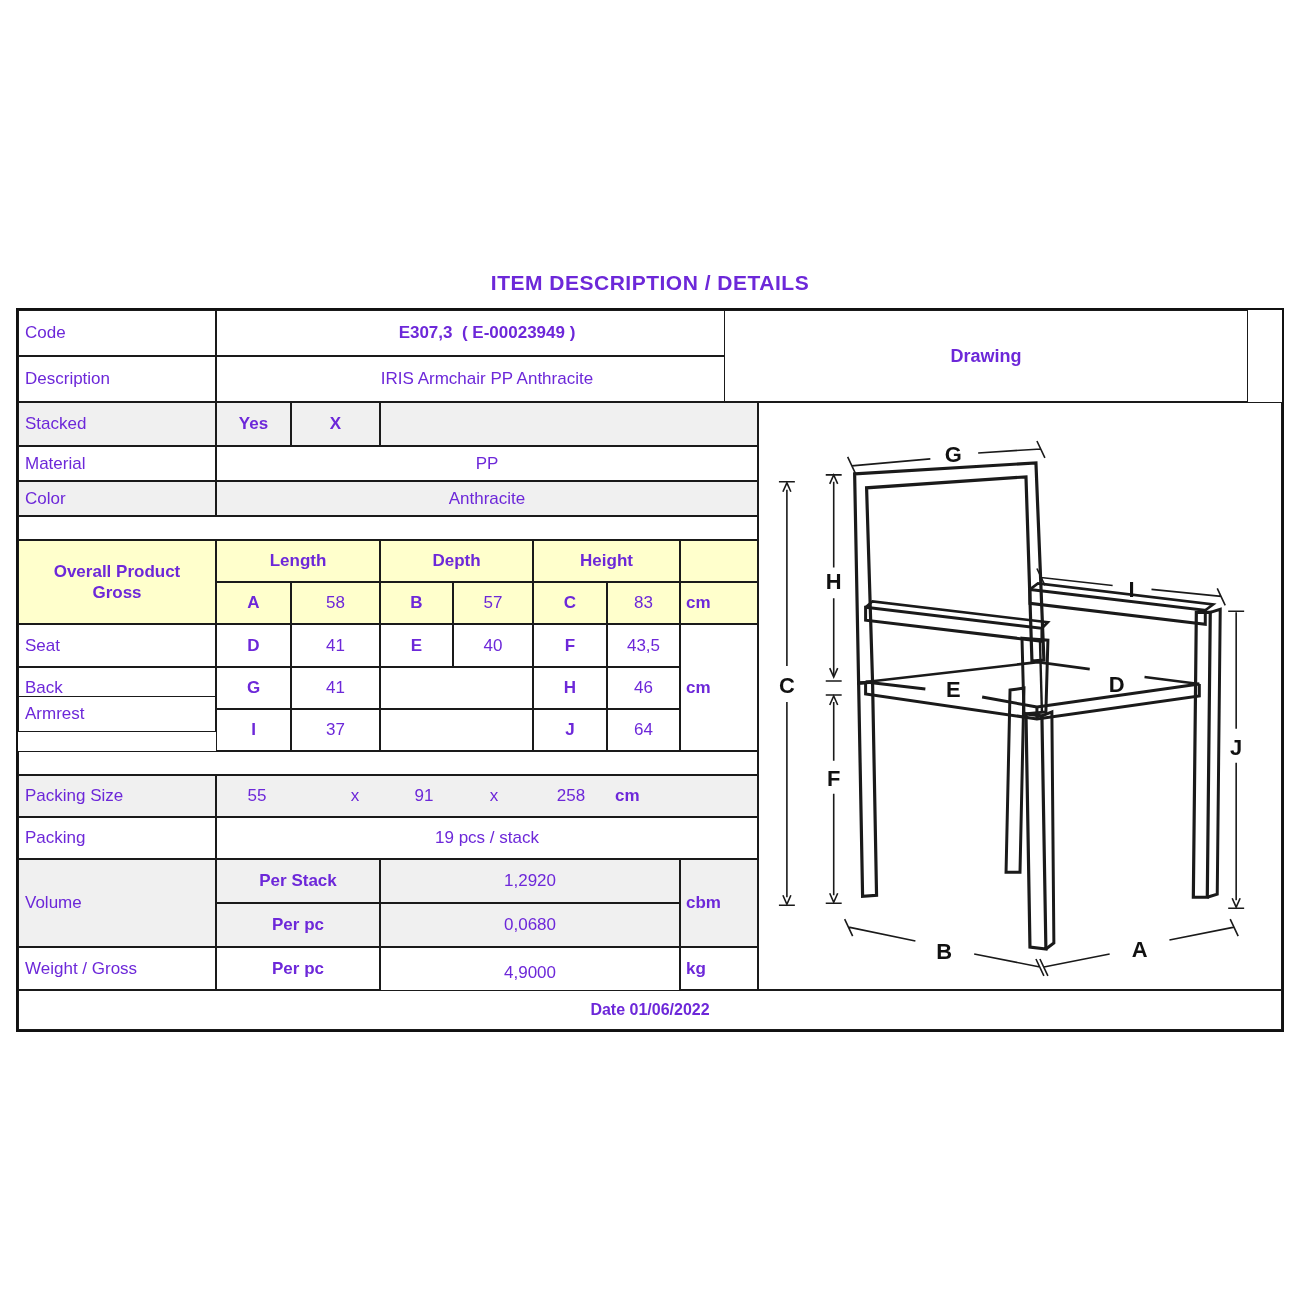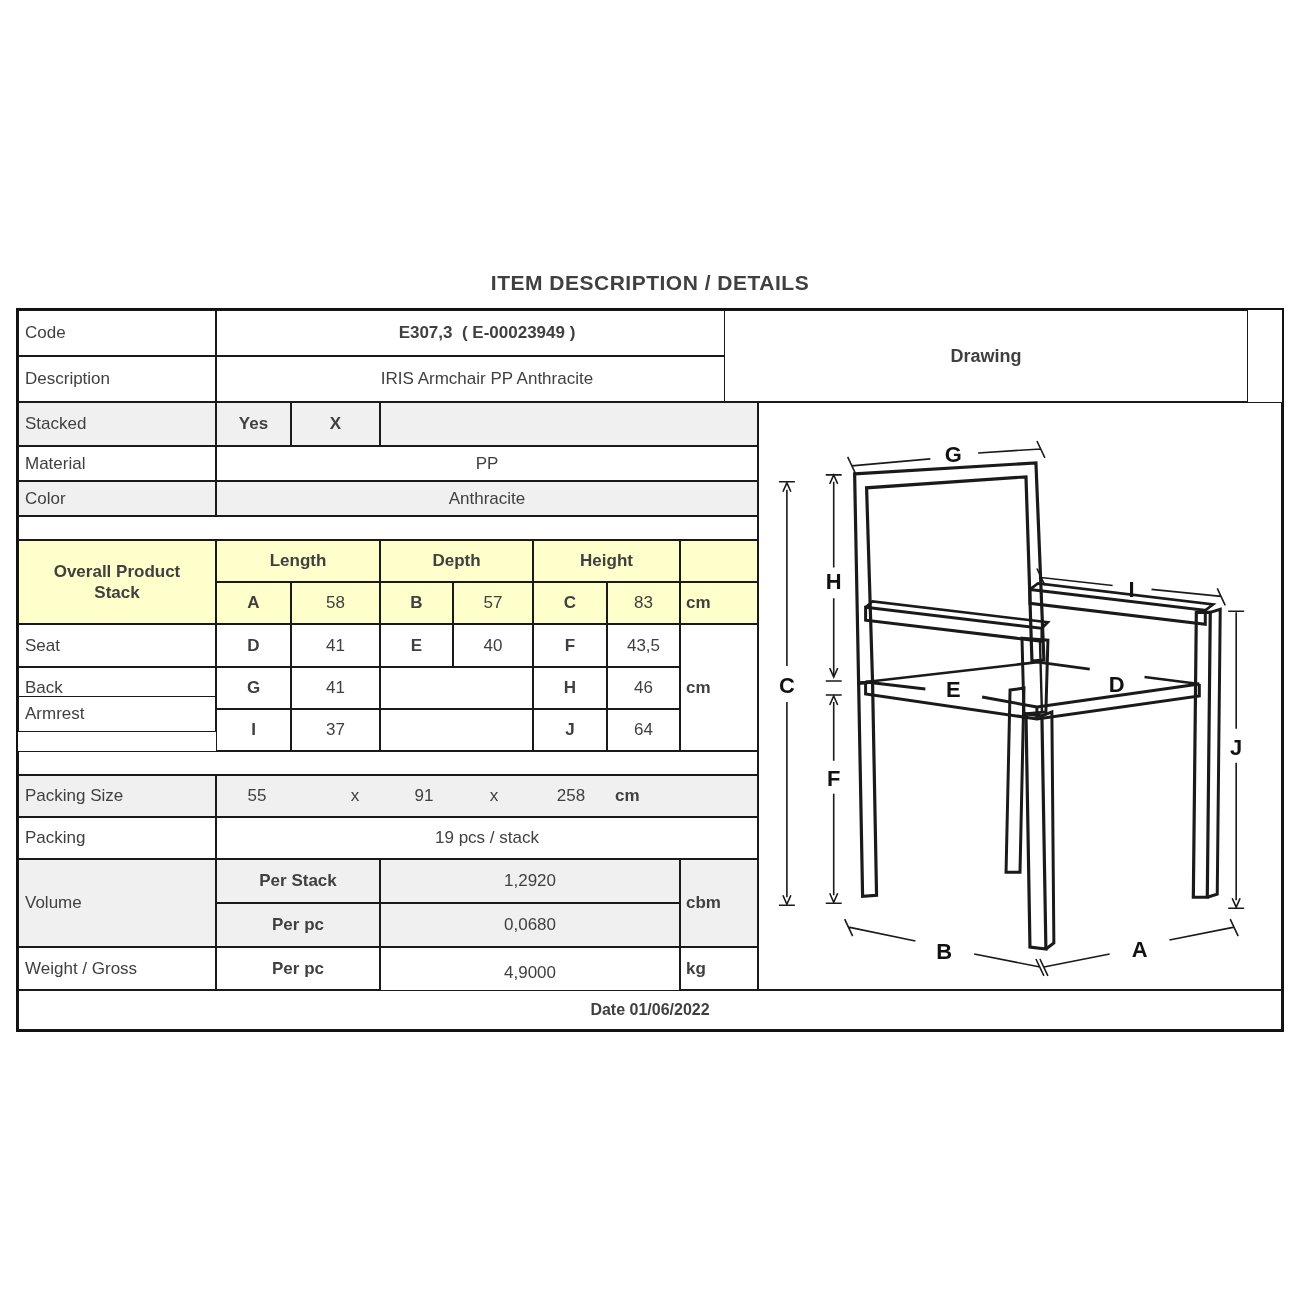--- a/index.html
+++ b/index.html
@@ -1,17 +1,17 @@
 <!DOCTYPE html>
 <html><head>
 <meta charset="utf-8">
 <style>
   html,body{margin:0;padding:0;background:#ffffff;}
   .page{position:relative;width:1300px;height:1300px;background:#fff;
-        font-family:"Liberation Sans",sans-serif;color:#404040;overflow:hidden;}
+        font-family:"Liberation Sans",sans-serif;color:#6d28d9;overflow:hidden;}
   .title{position:absolute;left:0;top:271px;width:1300px;text-align:center;
          font-size:21px;font-weight:bold;letter-spacing:0.5px;}
   .sheet{position:absolute;left:16px;top:308px;width:1264px;height:720px;
          border:2px solid #111;}
   .cell{position:absolute;box-sizing:border-box;border:1px solid #1a1a1a;
         display:flex;align-items:center;font-size:17px;background:#fff;overflow:hidden;}
   .lbl{font-weight:normal;padding-left:6px;}
   .ctr{justify-content:center;text-align:center;}
   .b{font-weight:bold;}
   .unit{font-weight:bold;padding-left:5px;}
@@ -46,21 +46,21 @@
     <div class="cell lbl" style="left:0;top:136px;width:198px;height:35px">Material</div>
     <div class="cell ctr" style="left:198px;top:136px;width:542px;height:35px">PP</div>
 
     <div class="cell lbl gray" style="left:0;top:171px;width:198px;height:35px">Color</div>
     <div class="cell ctr gray" style="left:198px;top:171px;width:542px;height:35px">Anthracite</div>
 
     <div class="cell" style="left:0;top:206px;width:740px;height:24px"></div>
 
     <div class="cell yellow ops ctr" style="left:0;top:230px;width:198px;height:84px;font-weight:bold">
       <span>Overall Product</span>
-      <span>Stack</span>
+      <span>Gross</span>
     </div>
     <div class="cell yellow ctr b" style="left:198px;top:230px;width:164px;height:42px">Length</div>
     <div class="cell yellow ctr b" style="left:362px;top:230px;width:153px;height:42px">Depth</div>
     <div class="cell yellow ctr b" style="left:515px;top:230px;width:147px;height:42px">Height</div>
     <div class="cell yellow" style="left:662px;top:230px;width:78px;height:42px"></div>
 
     <div class="cell yellow ctr b" style="left:198px;top:272px;width:75px;height:42px">A</div>
     <div class="cell yellow ctr" style="left:273px;top:272px;width:89px;height:42px">58</div>
     <div class="cell yellow ctr b" style="left:362px;top:272px;width:73px;height:42px">B</div>
     <div class="cell yellow ctr" style="left:435px;top:272px;width:80px;height:42px">57</div>

